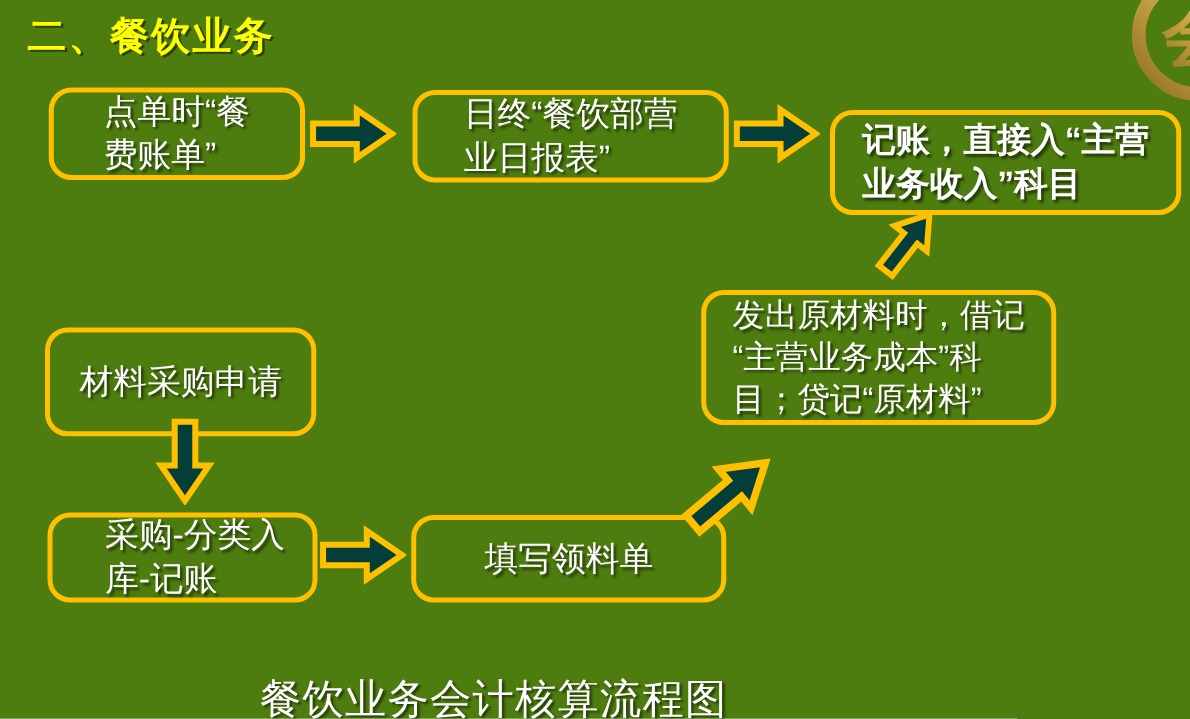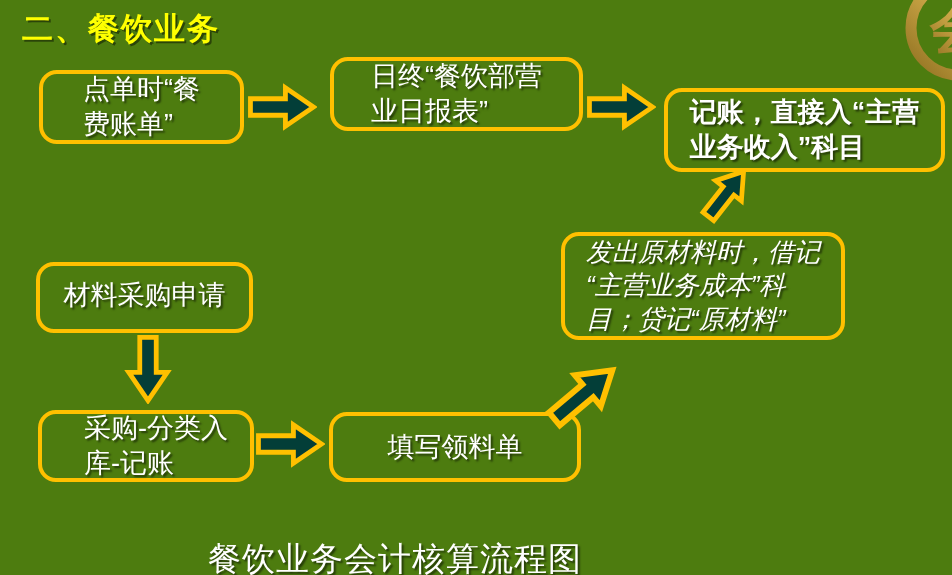--- a/index.html
+++ b/index.html
@@ -23,24 +23,24 @@
     border:4px solid #FFC000;
     border-radius:18px;
     color:#FFFFFF;
     display:flex; align-items:center; justify-content:center;
     text-align:left;
     white-space:pre-line;
     font-size:27px; line-height:1.28;
     text-shadow:2px 2px 2px rgba(0,0,0,.55);
   }
   .n-order       { left:39px;  top:70px;  width:205px; height:74px; }
-  .n-daily       { left:330px; top:57px;  width:253px; height:74px; }
+  .n-daily       { left:330px; top:72px;  width:253px; height:74px; }
   .n-revenue     { left:664px; top:88px;  width:281px; height:84px;font-weight:bold; }
-  .n-issue       { left:561px; top:232px; width:284px; height:108px; font-size:26px;font-style:italic; }
-  .n-request     { left:36px;  top:262px; width:217px; height:71px;font-family:Liberation Mono, monospace; }
+  .n-issue       { left:561px; top:232px; width:284px; height:108px; font-size:26px; }
+  .n-request     { left:36px;  top:262px; width:217px; height:87px; }
   .n-purchase    { left:38px;  top:410px; width:216px; height:72px;padding-left:20px; }
   .n-requisition { left:329px; top:412px; width:252px; height:70px; }
   .arrow { position:absolute; }
   .a1 { left:247px; top:83px;  }
   .a2 { left:586px; top:83px;  }
   .a3 { left:692px; top:160px; }
   .a4 { left:124px; top:334px; }
   .a5 { left:255px; top:420px; }
   .a6 { left:538px; top:352px; }
   .caption {

